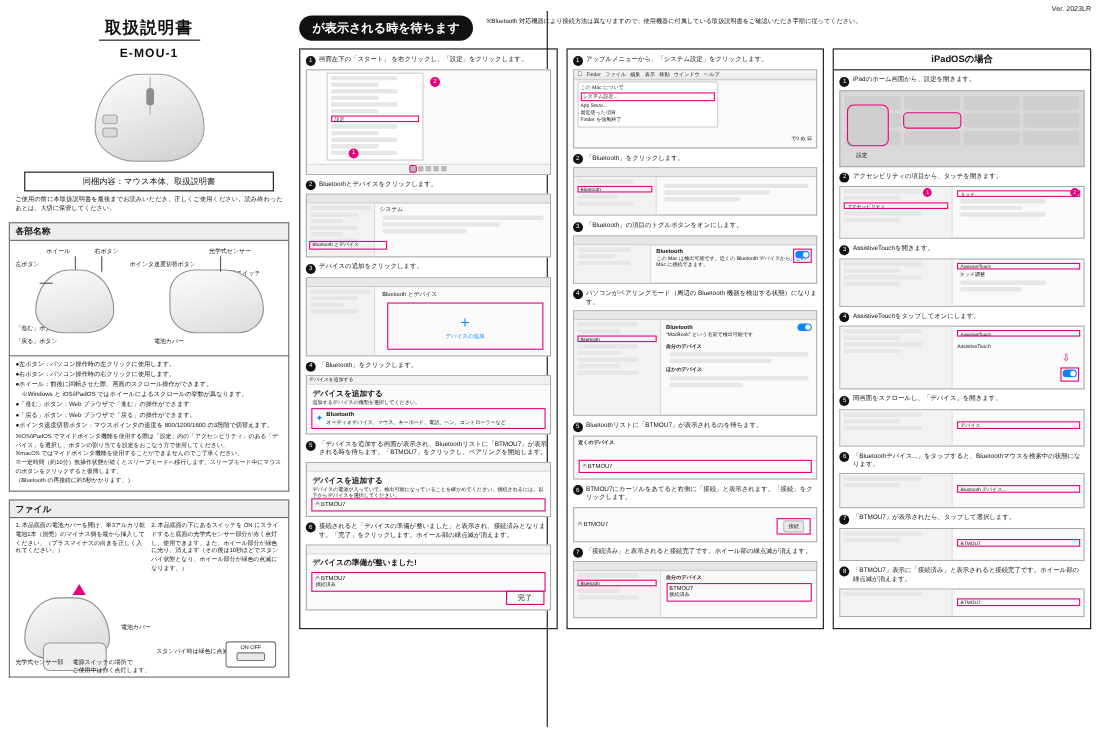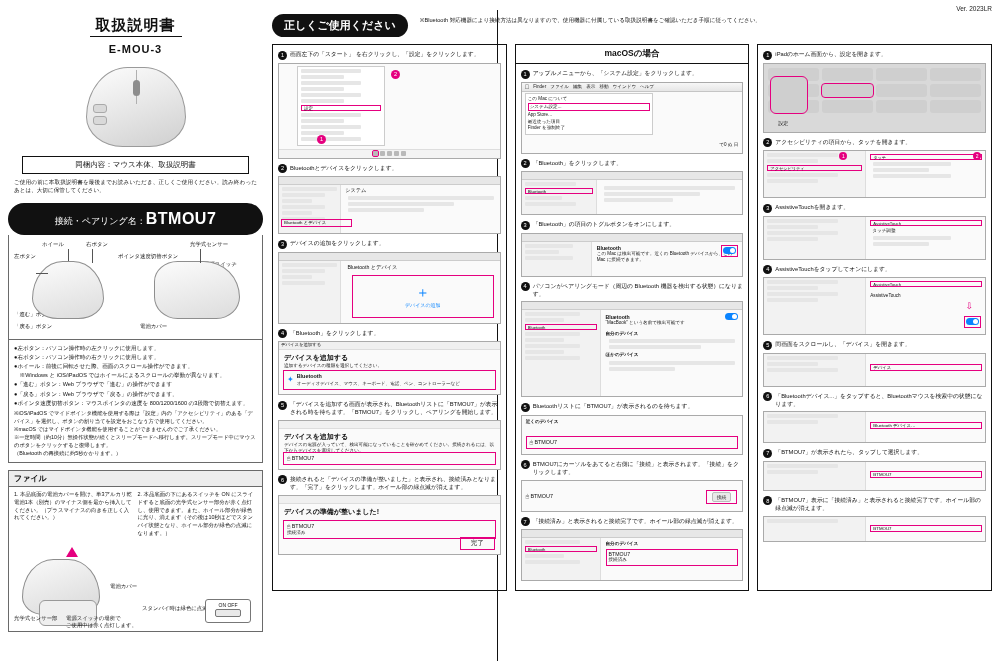--- a/index.html
+++ b/index.html
@@ -104,39 +104,37 @@
 <body>
 
 <div class="page">
 
   <div class="ver">Ver. 2023LR</div>
 
   <div class="left">
 
     <div class="title-box">
       <div class="title-main">取扱説明書</div>
-      <div class="title-sub">E-MOU-3</div>
+      <div class="title-sub">E-MOU-1</div>
     </div>
 
     <div class="mouse-img">
       <div class="mouse-shape">
         <div class="mouse-split"></div>
         <div class="mouse-wheel"></div>
         <div class="mouse-side"></div>
         <div class="mouse-side2"></div>
       </div>
     </div>
 
     <div class="box-line">同梱内容：マウス本体、取扱説明書</div>
     <div class="note-sm">ご使用の前に本取扱説明書を最後までお読みいただき、正しくご使用ください。読み終わったあとは、大切に保管してください。</div>
 
-    <div class="black-badge">
-      <span class="b1">接続・ペアリング名：</span><span class="b2">BTMOU7</span>
-    </div>
-
+
+    <div class="sec-head">各部名称</div>
     <div class="sec-body">
       <div class="parts-diagram">
         <div class="pd-label" style="left:28px; top:2px;">ホイール</div>
         <div class="pd-label" style="left:72px; top:2px;">右ボタン</div>
         <div class="pd-label" style="left:0px; top:14px;">左ボタン</div>
         <div class="pd-label" style="left:104px; top:14px;">ポインタ速度切替ボタン</div>
         <div class="pd-label" style="left:176px; top:2px;">光学式センサー</div>
         <div class="pd-label" style="left:190px; top:22px;">電源スイッチ</div>
         <div class="pd-label" style="left:0px; top:72px;">「進む」ボタン</div>
         <div class="pd-label" style="left:0px; top:84px;">「戻る」ボタン</div>
@@ -190,21 +188,21 @@
           <div class="sw-toggle"></div>
         </div>
       </div>
     </div>
   </div>
 
   <div class="divider-v"></div>
 
   <div class="right">
     <div>
-      <span class="pair-head">正しくご使用ください</span>
+      <span class="pair-head">が表示される時を待ちます</span>
       <span class="head-note">※Bluetooth 対応機器により接続方法は異なりますので、使用機器に付属している取扱説明書をご確認いただき手順に従ってください。</span>
     </div>
 
     <div class="cols">
 
       <div class="col">
         <div class="col-body">
 
           <div class="step">
             <div class="step-txt">
@@ -339,21 +337,20 @@
                 <div class="mini-txt">接続済み</div>
               </div>
               <div style="position:absolute; right:5px; bottom:4px; border:1.4px solid #e5007f; padding:1px 10px; font-size:6.5px;">完了</div>
             </div>
           </div>
 
         </div>
       </div>
 
       <div class="col">
-        <div class="col-title">macOSの場合</div>
         <div class="col-body">
 
           <div class="step">
             <div class="step-txt">
                 <span class="num">1</span>
                 <span>アップルメニューから、「システム設定」をクリックします。</span>
               </div>
             <div class="shot" style="height:72px;">
               <div class="mac-menubar">
                 <span class="apple-logo"></span>
@@ -498,20 +495,21 @@
                   <div class="mini-txt">接続済み</div>
                 </div>
               </div>
             </div>
           </div>
 
         </div>
       </div>
 
       <div class="col">
+        <div class="col-title">iPadOSの場合</div>
         <div class="col-body">
 
           <div class="step">
             <div class="step-txt">
                 <span class="num">1</span>
                 <span>iPadのホーム画面から、設定を開きます。</span>
               </div>
             <div class="shot" style="height:70px; background:#d9d9d9;">
               <div class="ipad-grid">
                 <div class="ipad-icon"></div>

